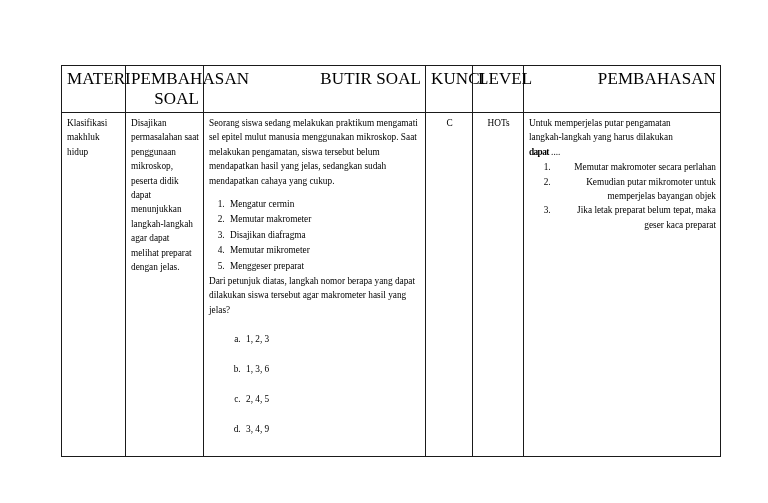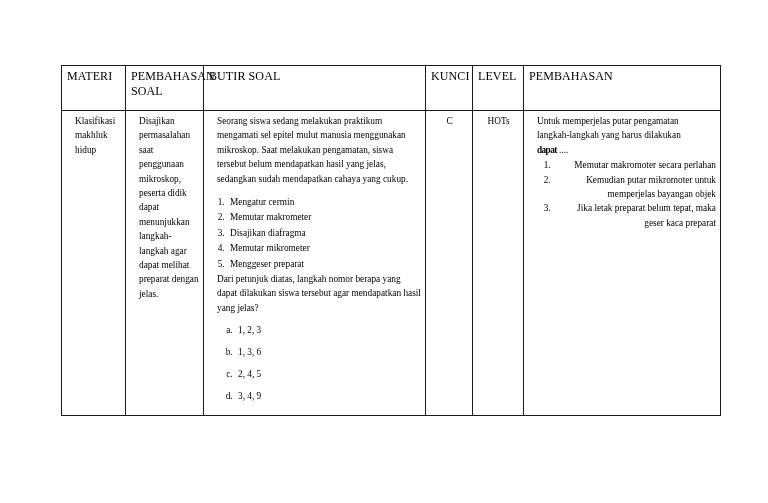--- a/index.html
+++ b/index.html
@@ -32,62 +32,62 @@
     table-layout: fixed;
     background: #ffffff;
   }
   table.kisi td, table.kisi th {
     border: 1px solid #1a1a1a;
     vertical-align: top;
     padding: 3px 4px 3px 5px;
     font-weight: normal;
   }
   thead th {
-    text-align: left;
+    text-align: right;
     font-weight: bold;
-    font-size: 12px;
+    font-size: 17px;
     letter-spacing: 0.1px;
     vertical-align: top;
     padding-top: 4px;
     height: 38px;
   }
   .col-materi   { width: 64px; }
   .col-indik    { width: 78px; }
   .col-butir    { width: 222px; }
   .col-kunci    { width: 47px; }
   .col-level    { width: 51px; }
   .col-pembah   { width: 197px; }
 
   tbody td {
     font-size: 9.3px;
     line-height: 1.55;
     height: 288px;
   }
   .cellpara {
-    margin: 0 0 0 8px;
+    margin: 0 0 0 0;
   }
 
   
   ol.num {
     margin: 9px 0 0 0;
     padding-left: 18px;
     list-style-type: decimal;
   }
   ol.num li {
     margin: 0 0 1px 0;
     padding-left: 3px;
     line-height: 1.55;
   }
   ol.alpha {
     margin: 9px 0 0 0;
     padding-left: 18px;
     list-style-type: lower-alpha;
   }
   ol.alpha li {
-    margin: 8px;
+    margin: 16px;
     padding-left: 3px;
     line-height: 1.5;
   }
   .pembahasan ol.num {
     margin-top: 1px;
     padding-left: 24px;
     text-align: right;
   }
   .pembahasan ol.num li {
     margin-bottom: 0;
@@ -143,21 +143,21 @@
           <div class="cellpara">Seorang siswa sedang melakukan praktikum mengamati sel epitel mulut manusia menggunakan mikroskop. Saat melakukan pengamatan, siswa tersebut belum mendapatkan hasil yang jelas, sedangkan sudah mendapatkan cahaya yang cukup.</div>
 
           <ol class="num">
             <li>Mengatur cermin</li>
             <li>Memutar makrometer</li>
             <li>Disajikan diafragma</li>
             <li>Memutar mikrometer</li>
             <li>Menggeser preparat</li>
           </ol>
 
-          <div class="cellpara">Dari petunjuk diatas, langkah nomor berapa yang dapat dilakukan siswa tersebut agar mendapatkan hasil yang jelas?</div>
+          <div class="cellpara">Dari petunjuk diatas, langkah nomor berapa yang dapat dilakukan siswa tersebut agar makrometer hasil yang jelas?</div>
 
           <ol class="alpha">
             <li>1, 2, 3</li>
             <li>1, 3, 6</li>
             <li>2, 4, 5</li>
             <li>3, 4, 9</li>
           </ol>
         </td>
 
         <td class="cell-kunci">

